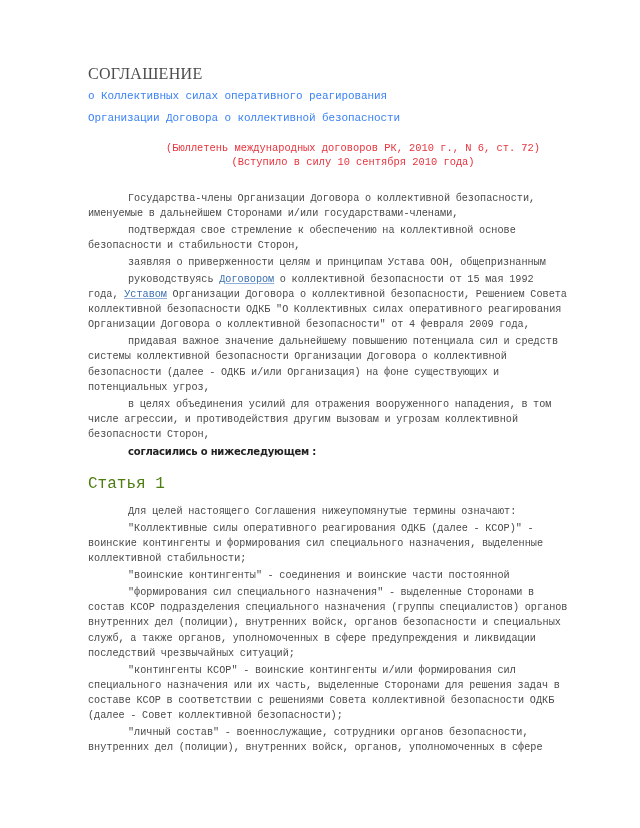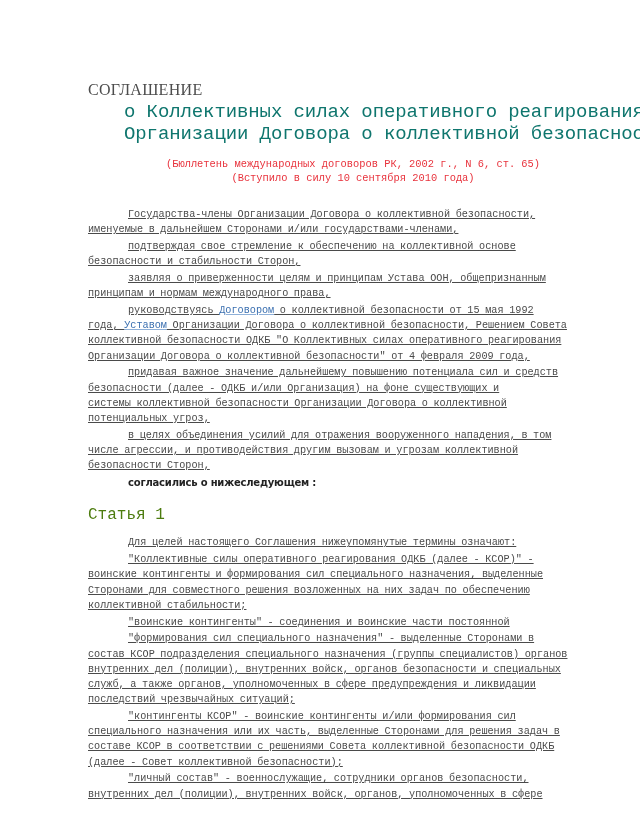--- a/index.html
+++ b/index.html
@@ -11,43 +11,42 @@
       width: 640px;
       height: 828px;
       overflow: hidden;
       position: relative;
       font-family: "Liberation Mono", "DejaVu Sans Mono", monospace;
       color: #4a4a4a;
     }
     .page {
       position: absolute;
       left: 88px;
-      top: 79px;
+      top: 63px;
       width: 500px;
     }
     .title-block {
       color: #555555;
     }
     .title-line {
       display: block;
       white-space: nowrap;
     }
     .title-main {
       font-family: "Liberation Serif", "DejaVu Serif", serif;
       font-size: 16px;
       line-height: 22px;
       letter-spacing: 0.3px;
       color: #4d4d4d;
     }
     .title-sub {
-      font-size: 19px;
+      font-size: 11px;
       line-height: 22px;
       letter-spacing: -0.1px;
-      color: #0f766e;
-      margin-left: 36px;
+      color: #3b82f6;
     }
     .source {
       margin-top: 12px;
       text-align: center;
       color: #e8323c;
       font-size: 10.4px;
       line-height: 14px;
       padding-left: 30px;
     }
     .source span { display: block; white-space: nowrap; }
@@ -60,21 +59,20 @@
     .para {
       margin: 0 0 1.6px 0;
       text-indent: 40px;
       text-align: left;
       white-space: normal;
       word-spacing: -0.5px;
     }
     .para .ln {
       display: block;
       white-space: nowrap;
-      text-decoration: underline;
     }
     .para .ln.first { padding-left: 40px; }
     .para { text-indent: 0; }
     a.doc-link {
       color: #3a6fb0;
       text-decoration: underline;
       text-decoration-color: #8fb0d8;
     }
     .agreed {
       margin-top: 2px;
@@ -99,73 +97,71 @@
 
 <div class="page">
 
   <div class="title-block">
     <span class="title-line title-main">СОГЛАШЕНИЕ</span>
     <span class="title-line title-sub">о Коллективных силах оперативного реагирования</span>
     <span class="title-line title-sub">Организации Договора о коллективной безопасности</span>
   </div>
 
   <div class="source">
-    <span>(Бюллетень международных договоров РК, 2002 г., N 6, ст. 65)</span>
+    <span>(Бюллетень международных договоров РК, 2010 г., N 6, ст. 72)</span>
     <span>(Вступило в силу 10 сентября 2010 года)</span>
   </div>
 
   <div class="body-text">
 
     <p class="para">
       <span class="ln first">Государства-члены Организации Договора о коллективной безопасности,</span>
       <span class="ln">именуемые в дальнейшем Сторонами и/или государствами-членами,</span>
     </p>
 
     <p class="para">
       <span class="ln first">подтверждая свое стремление к обеспечению на коллективной основе</span>
       <span class="ln">безопасности и стабильности Сторон,</span>
     </p>
 
     <p class="para">
       <span class="ln first">заявляя о приверженности целям и принципам Устава ООН, общепризнанным</span>
-      <span class="ln">принципам и нормам международного права,</span>
     </p>
 
     <p class="para">
       <span class="ln first"><span>руководствуясь </span><a class="doc-link" href="#">Договором</a><span> о коллективной безопасности от 15 мая 1992</span></span>
       <span class="ln"><span>года, </span><a class="doc-link" href="#">Уставом</a><span> Организации Договора о коллективной безопасности, Решением Совета</span></span>
       <span class="ln">коллективной безопасности ОДКБ "О Коллективных силах оперативного реагирования</span>
       <span class="ln">Организации Договора о коллективной безопасности" от 4 февраля 2009 года,</span>
     </p>
 
     <p class="para">
       <span class="ln first">придавая важное значение дальнейшему повышению потенциала сил и средств</span>
+      <span class="ln">системы коллективной безопасности Организации Договора о коллективной</span>
       <span class="ln">безопасности (далее - ОДКБ и/или Организация) на фоне существующих и</span>
-      <span class="ln">системы коллективной безопасности Организации Договора о коллективной</span>
       <span class="ln">потенциальных угроз,</span>
     </p>
 
     <p class="para">
       <span class="ln first">в целях объединения усилий для отражения вооруженного нападения, в том</span>
       <span class="ln">числе агрессии, и противодействия другим вызовам и угрозам коллективной</span>
       <span class="ln">безопасности Сторон,</span>
     </p>
 
     <div class="agreed">согласились о нижеследующем :</div>
 
     <div class="article-heading">Статья 1</div>
 
     <p class="para">
       <span class="ln first">Для целей настоящего Соглашения нижеупомянутые термины означают:</span>
     </p>
 
     <p class="para">
       <span class="ln first">"Коллективные силы оперативного реагирования ОДКБ (далее - КСОР)" -</span>
       <span class="ln">воинские контингенты и формирования сил специального назначения, выделенные</span>
-      <span class="ln">Сторонами для совместного решения возложенных на них задач по обеспечению</span>
       <span class="ln">коллективной стабильности;</span>
     </p>
 
     <p class="para">
       <span class="ln first">"воинские контингенты" - соединения и воинские части постоянной</span>
     </p>
 
     <p class="para">
       <span class="ln first">"формирования сил специального назначения" - выделенные Сторонами в</span>
       <span class="ln">состав КСОР подразделения специального назначения (группы специалистов) органов</span>

